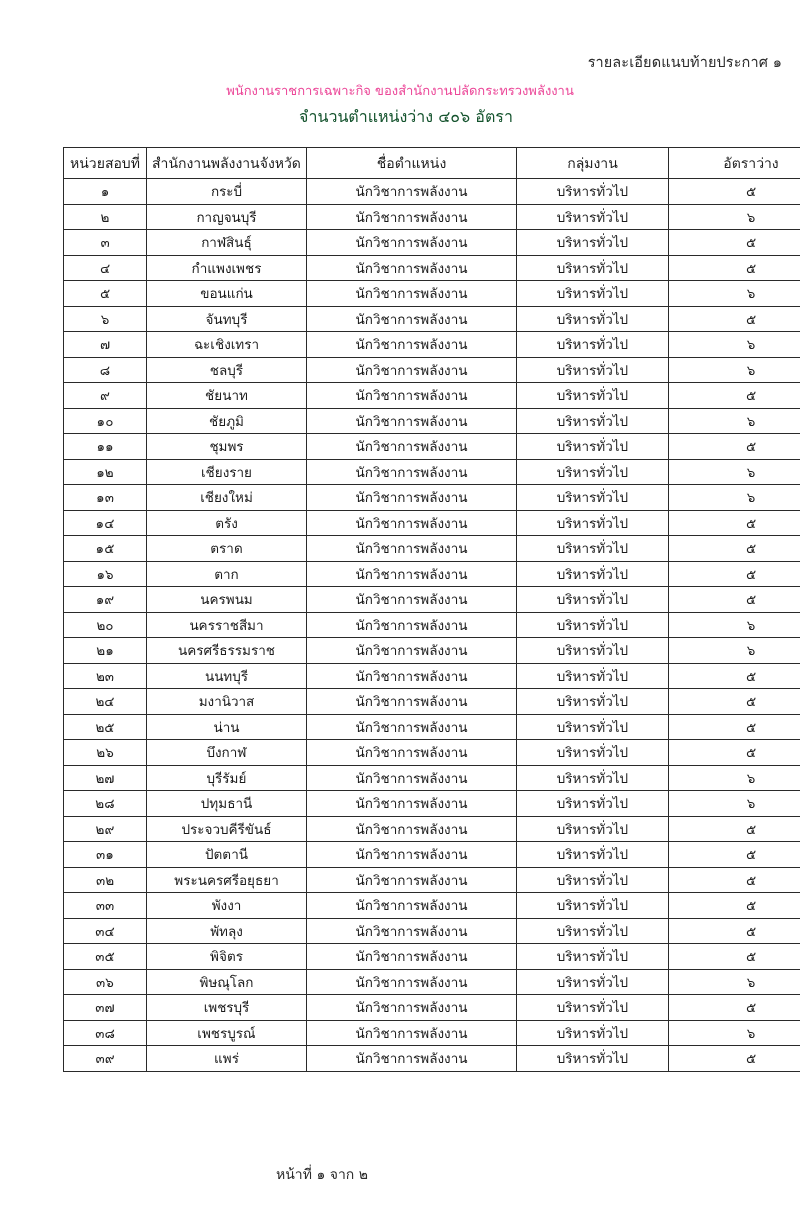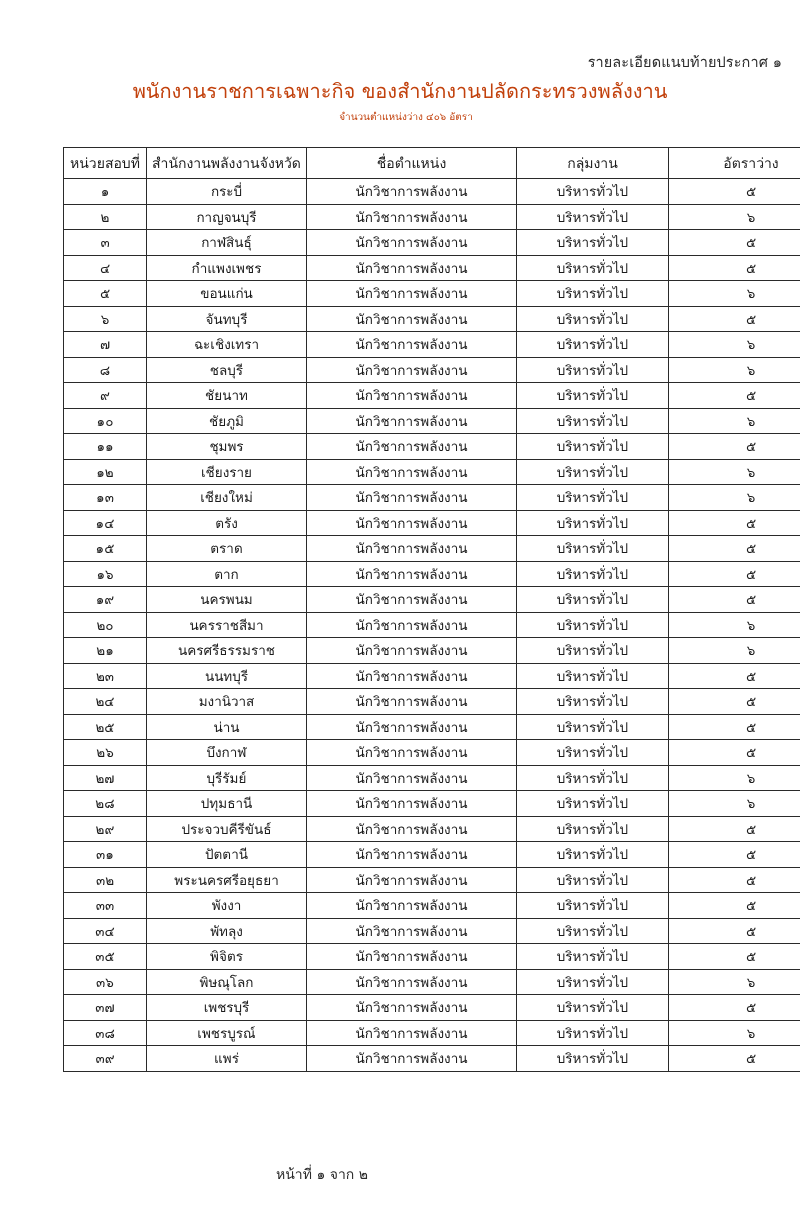--- a/index.html
+++ b/index.html
@@ -34,28 +34,28 @@
     letter-spacing: 0.1px;
   }
   .title-block {
     position: absolute;
     top: 78px;
     left: 0;
     width: 800px;
     text-align: center;
   }
   .title-line-1 {
-    font-size: 20px;
-    color: #c2410c;
+    font-size: 13px;
+    color: #ec4899;
     line-height: 26px;
     white-space: nowrap;
   }
   .title-line-2 {
-    font-size: 10px;
-    color: #c2410c;
+    font-size: 16px;
+    color: #14532d;
     line-height: 26px;
     white-space: nowrap;
     padding-left: 12px;
   }
 
   
   .table-wrap {
     position: absolute;
     top: 147px;
     left: 15px;

